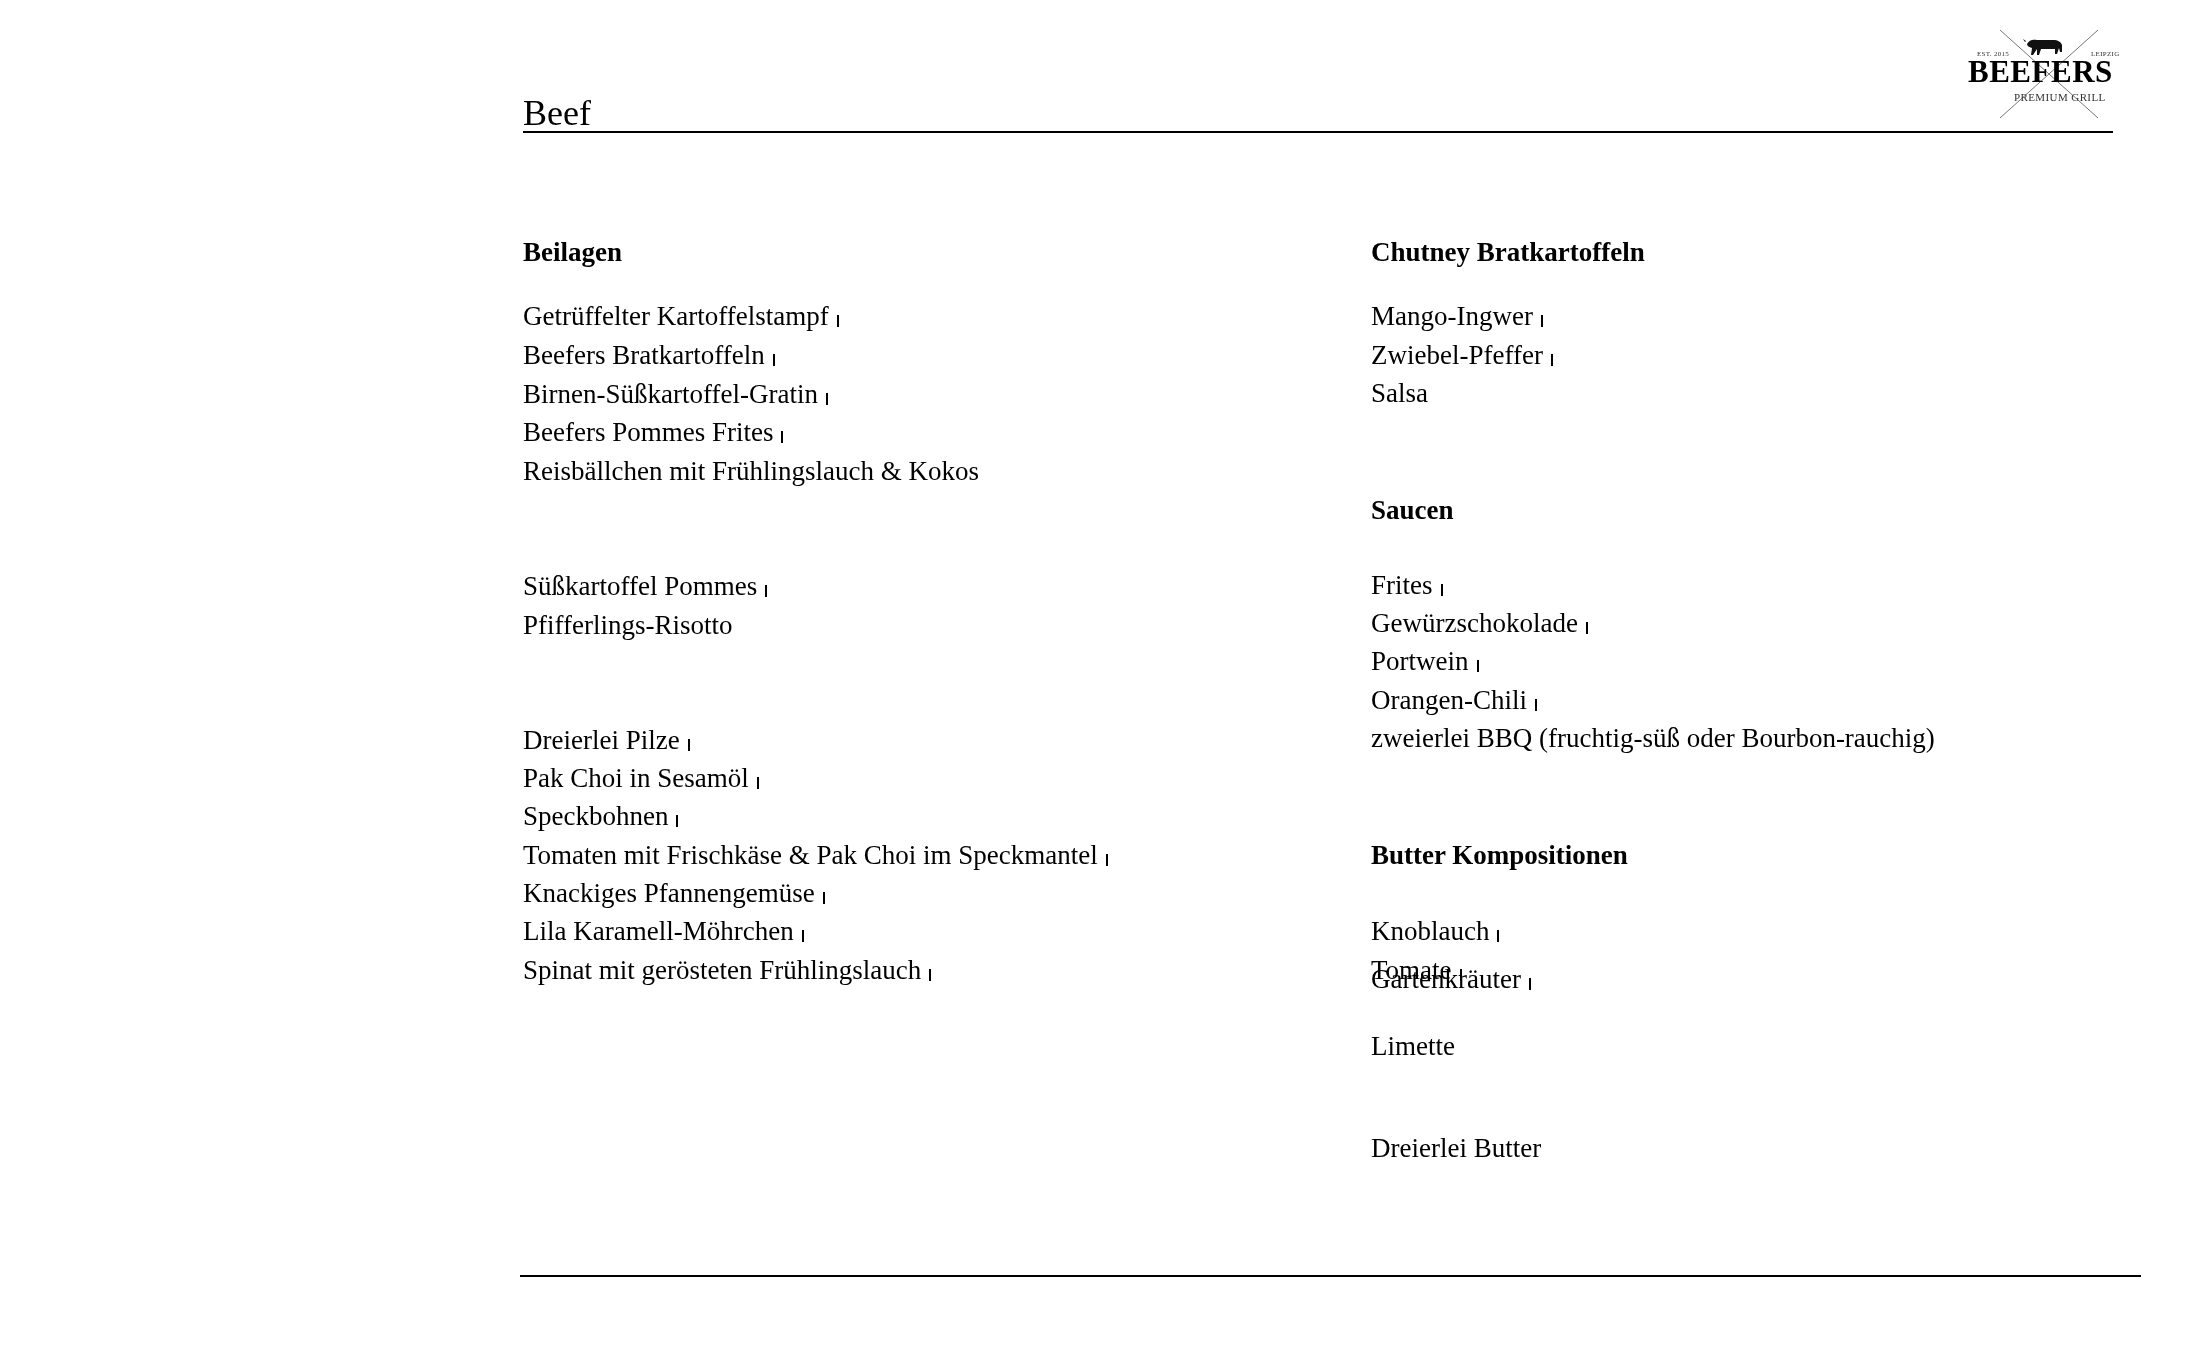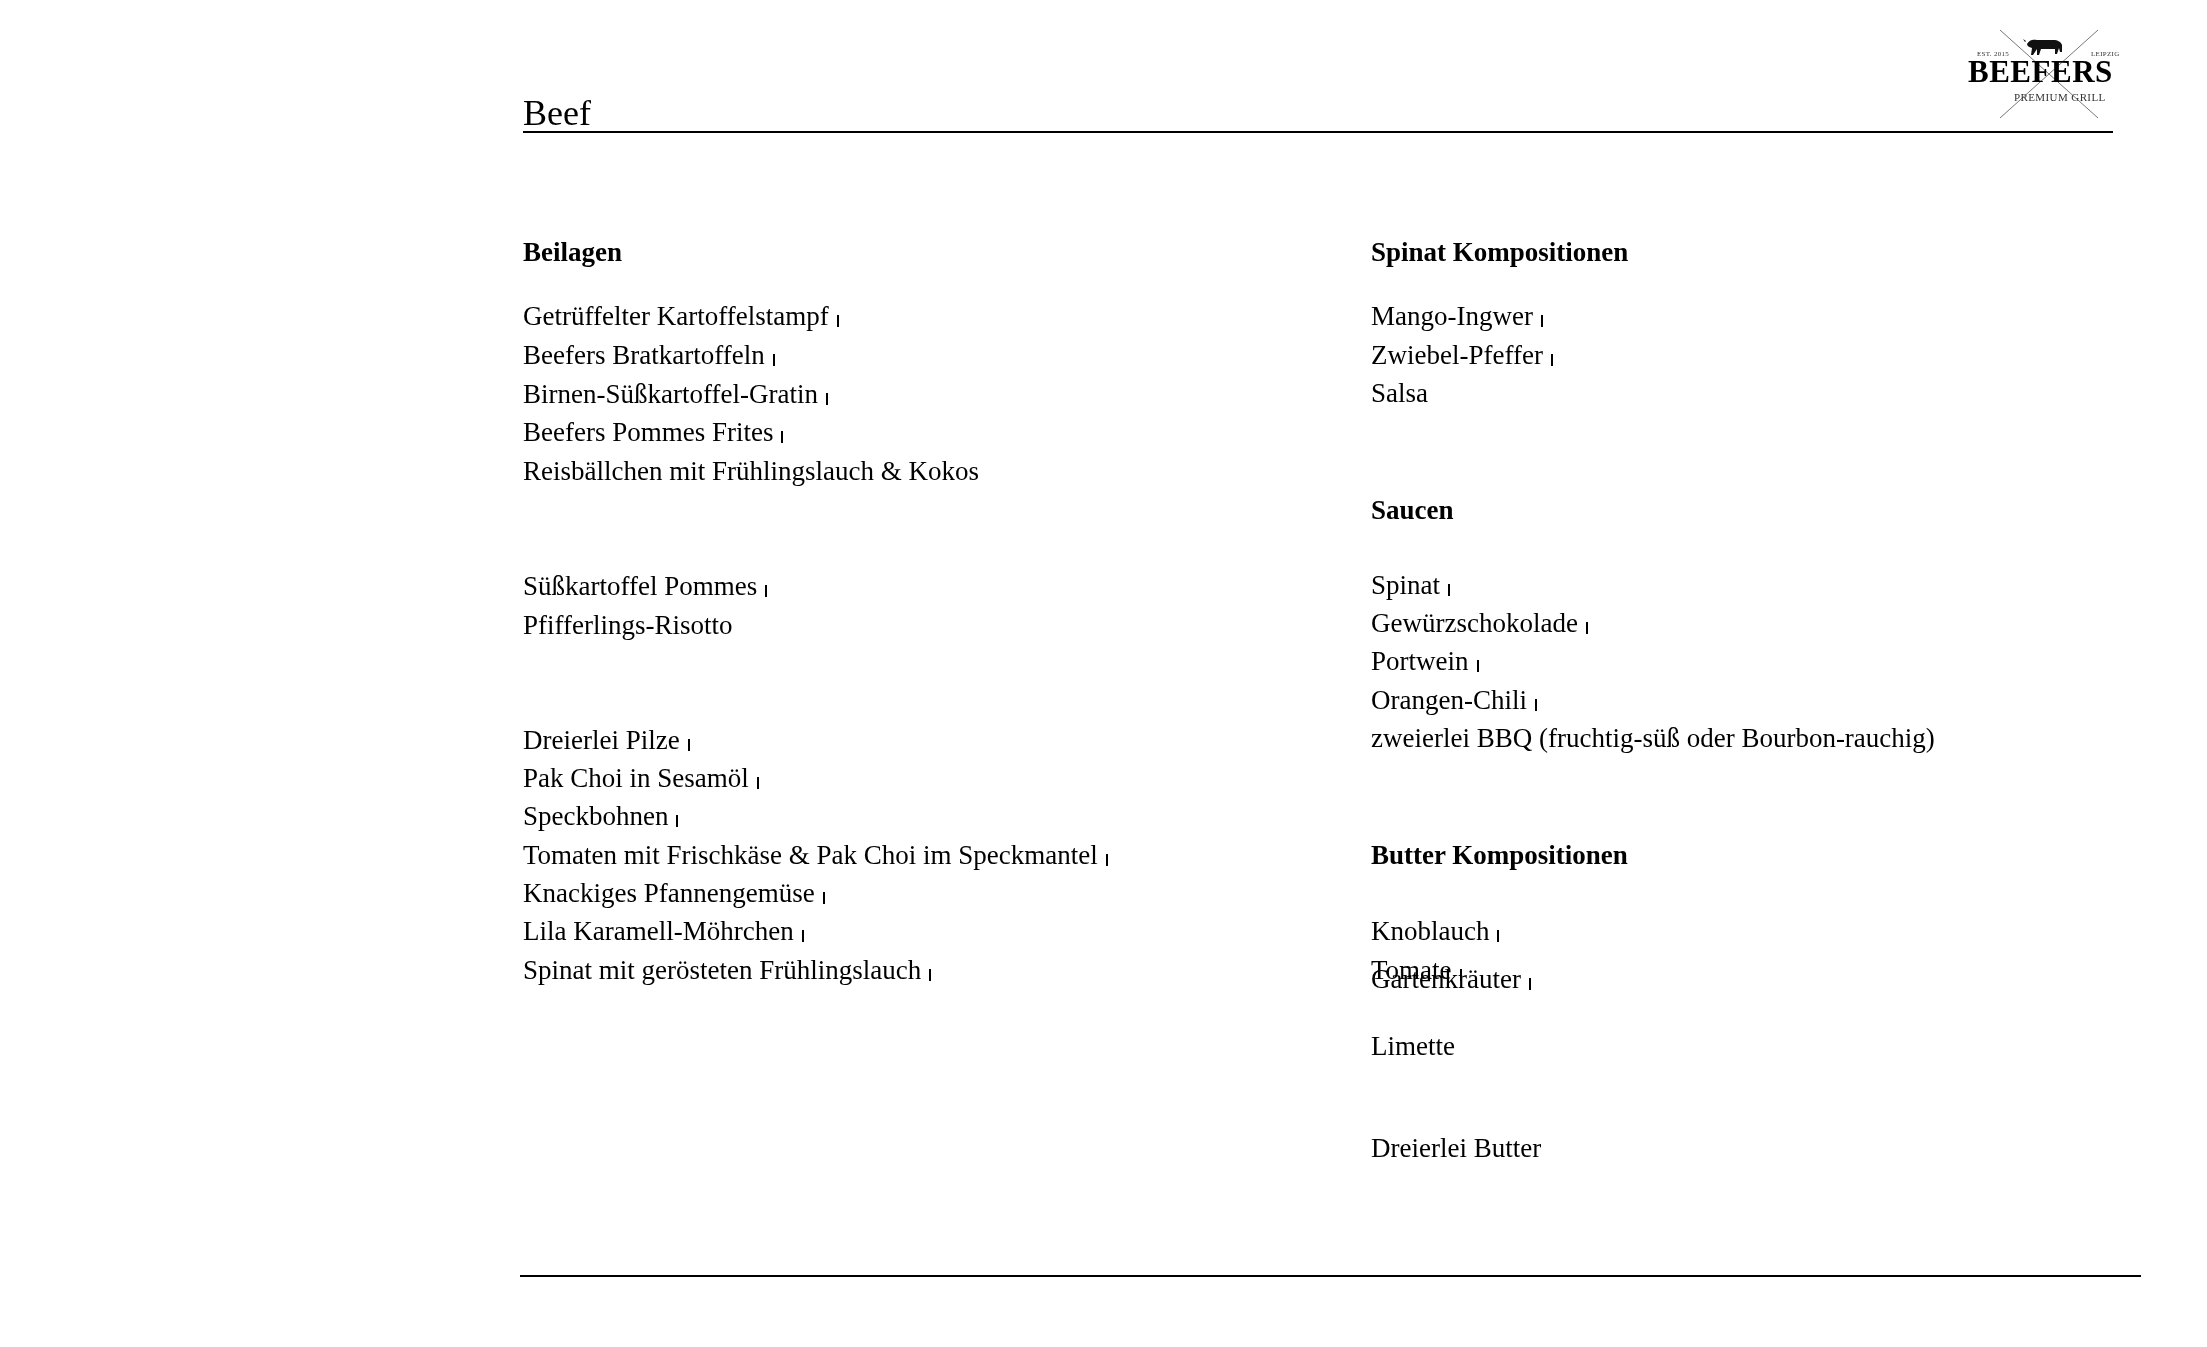--- a/index.html
+++ b/index.html
@@ -62,27 +62,27 @@
   <div class="item" style="top:763px"><span>Pak Choi in Sesamöl</span><span class="sep"></span></div>
   <div class="item" style="top:801px"><span>Speckbohnen</span><span class="sep"></span></div>
   <div class="item" style="top:840px"><span>Tomaten mit Frischkäse &amp; Pak Choi im Speckmantel</span><span class="sep"></span></div>
   <div class="item" style="top:878px"><span>Knackiges Pfannengemüse</span><span class="sep"></span></div>
   <div class="item" style="top:916px"><span>Lila Karamell-Möhrchen</span><span class="sep"></span></div>
   <div class="item" style="top:955px"><span>Spinat mit gerösteten Frühlingslauch</span><span class="sep"></span></div>
 </div>
 
 <div class="col-right">
 
-  <div class="heading" style="top:237px">Spinat Kompositionen</div>
+  <div class="heading" style="top:237px">Chutney Bratkartoffeln</div>
   <div class="item" style="top:301px"><span>Mango-Ingwer</span><span class="sep"></span></div>
   <div class="item" style="top:340px"><span>Zwiebel-Pfeffer</span><span class="sep"></span></div>
   <div class="item" style="top:378px"><span>Salsa</span></div>
 
   <div class="heading" style="top:495px">Saucen</div>
-  <div class="item" style="top:570px"><span>Spinat</span><span class="sep"></span></div>
+  <div class="item" style="top:570px"><span>Frites</span><span class="sep"></span></div>
   <div class="item" style="top:608px"><span>Gewürzschokolade</span><span class="sep"></span></div>
   <div class="item" style="top:646px"><span>Portwein</span><span class="sep"></span></div>
   <div class="item" style="top:685px"><span>Orangen-Chili</span><span class="sep"></span></div>
   <div class="item" style="top:723px"><span>zweierlei BBQ (fruchtig-süß oder Bourbon-rauchig)</span></div>
 
   <div class="heading" style="top:840px">Butter Kompositionen</div>
   <div class="item" style="top:916px"><span>Knoblauch</span><span class="sep"></span></div>
   <div class="item" style="top:955px"><span>Tomate</span><span class="sep"></span></div>
   <div class="item" style="top:964px"><span>Gartenkräuter</span><span class="sep"></span></div>
   <div class="item" style="top:1031px"><span>Limette</span></div>

